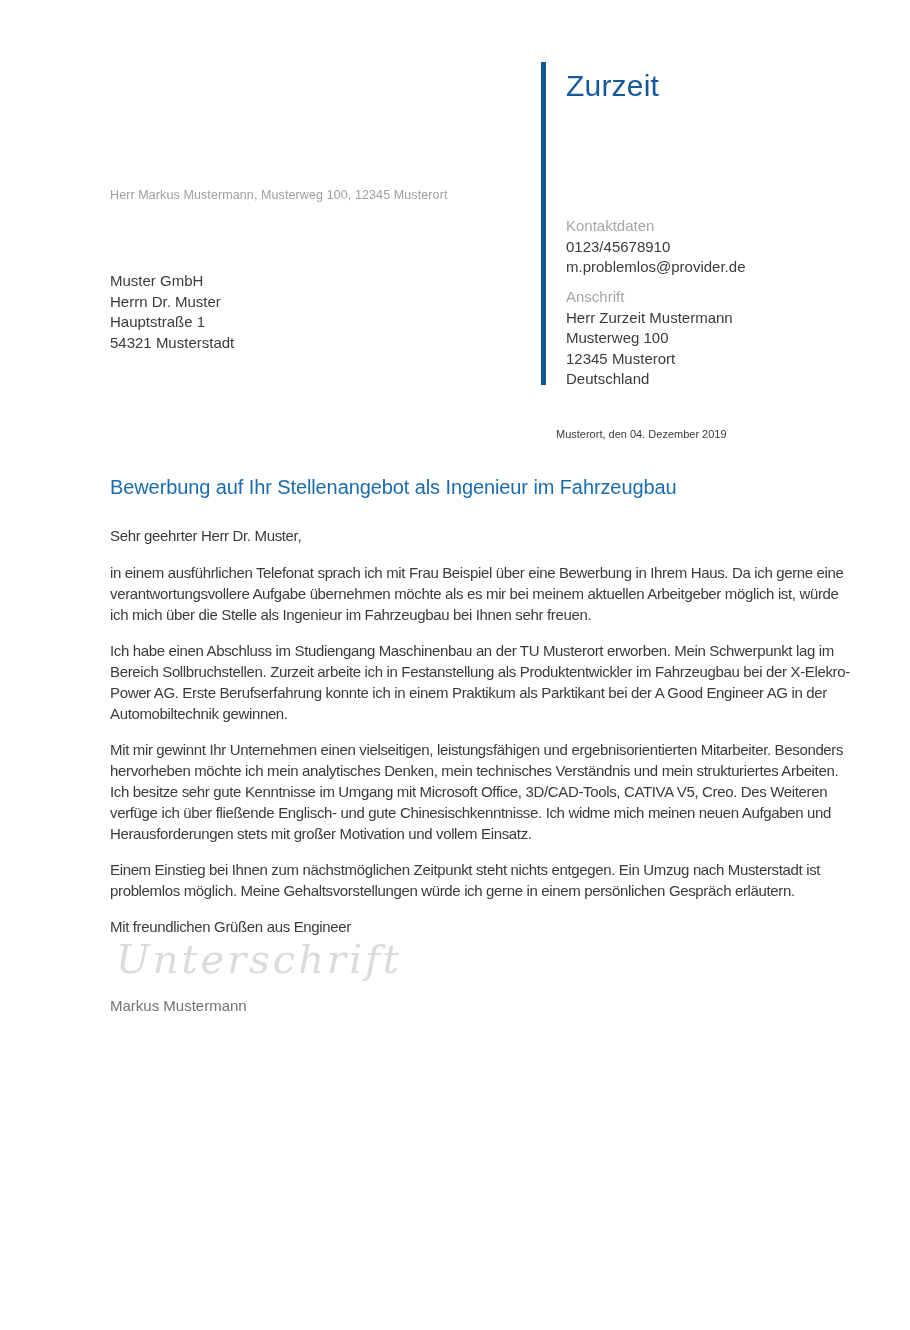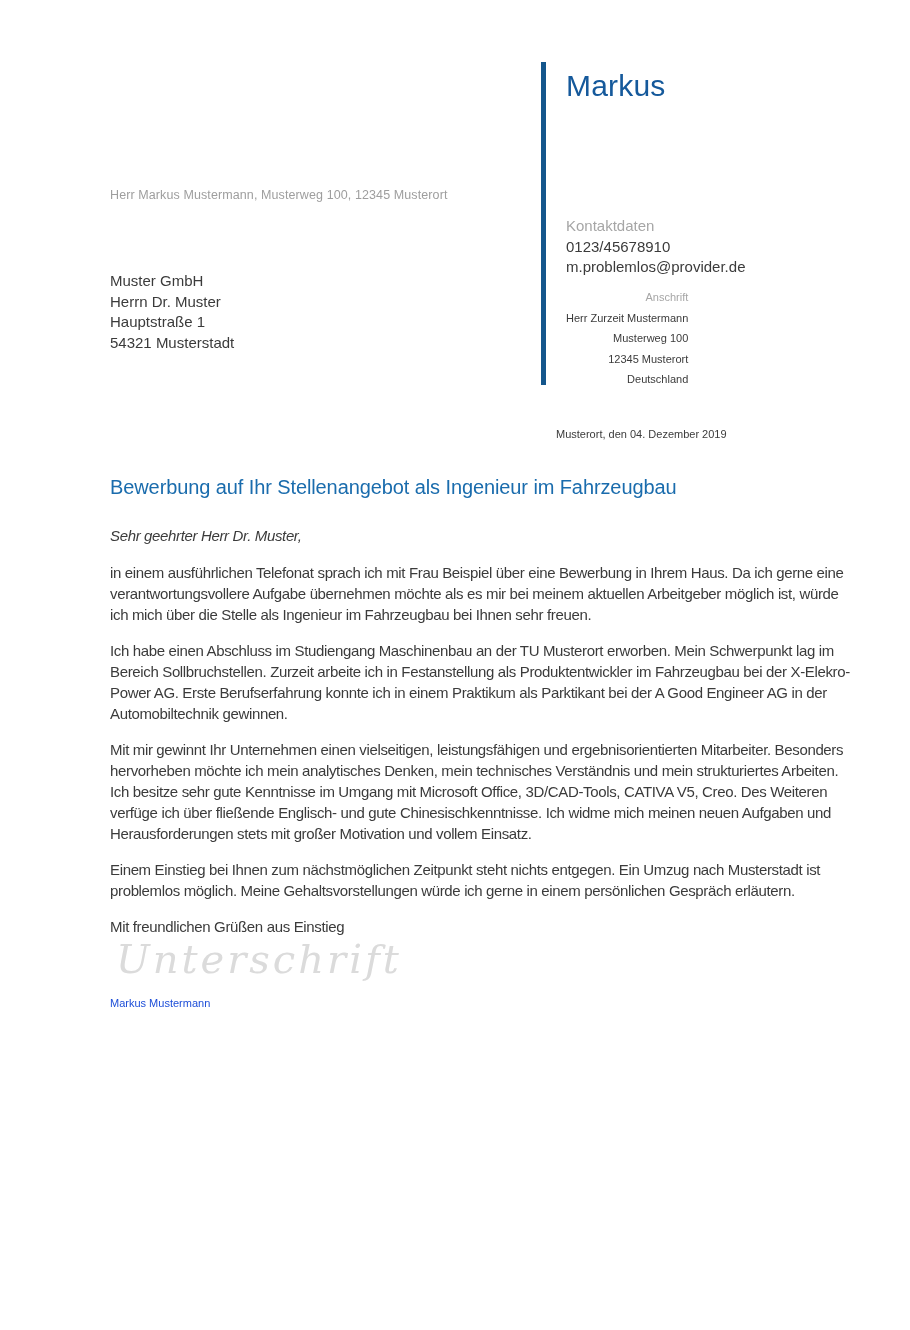--- a/index.html
+++ b/index.html
@@ -52,23 +52,22 @@
   .contact-block {
     position: absolute;
     left: 566px; top: 199px;
     font-size: 15px;
     line-height: 20.5px;
     margin-top: 17px;
   }
   .address-block {
     position: absolute;
     left: 566px; top: 287px;
-    font-size: 11px;
+    font-size: 15px;
     line-height: 20.5px;
-    text-align: right;
   }
   .block-label { color: #a6a6a6; }
 
   .date-line {
     position: absolute;
     left: 544px; top: 428px;
     font-size: 11px;
     margin-left: 12px;
   }
 
@@ -84,47 +83,47 @@
   .letter-body {
     position: absolute;
     left: 110px; top: 525px;
     width: 740px;
     font-size: 15px;
     line-height: 21px;
     letter-spacing: -0.35px;
     color: #3b3b3b;
   }
   .letter-body p { margin: 0 0 15px 0; }
-  .letter-body p.salutation { margin-bottom: 16px; font-style: italic; }
+  .letter-body p.salutation { margin-bottom: 16px; }
 
   .signature-script {
     position: absolute;
     left: 116px; top: 936px;
     font-family: "DejaVu Serif", serif;
     font-style: italic;
     font-size: 40px;
     letter-spacing: 3px;
     color: #dbdbdb;
   }
   .signature-name {
     position: absolute;
     left: 110px; top: 997px;
-    font-size: 11px;
-    color: #1d4ed8;
+    font-size: 15px;
+    color: #737373;
   }
 </style>
 </head>
 <body>
 
 <div class="page" style="--accent: #14568C; --accent-name: #15599B; --accent-subject: #1A6CAD;">
 
   <div class="accent-bar"></div>
 
   <div class="applicant-name">
-    <div>Markus</div>
+    <div>Zurzeit</div>
   </div>
 
   <div class="sender-line">Herr Markus Mustermann, Musterweg 100, 12345 Musterort</div>
 
   <div class="recipient">
     <div>Muster GmbH</div>
     <div>Herrn Dr. Muster</div>
     <div>Hauptstraße 1</div>
     <div>54321 Musterstadt</div>
   </div>
@@ -146,19 +145,19 @@
   <div class="date-line">Musterort, den 04. Dezember 2019</div>
 
   <div class="subject">Bewerbung auf Ihr Stellenangebot als Ingenieur im Fahrzeugbau</div>
 
   <div class="letter-body">
     <p class="salutation">Sehr geehrter Herr Dr. Muster,</p>
     <p>in einem ausführlichen Telefonat sprach ich mit Frau Beispiel über eine Bewerbung in Ihrem Haus. Da ich gerne eine verantwortungsvollere Aufgabe übernehmen möchte als es mir bei meinem aktuellen Arbeitgeber möglich ist, würde ich mich über die Stelle als Ingenieur im Fahrzeugbau bei Ihnen sehr freuen.</p>
     <p>Ich habe einen Abschluss im Studiengang Maschinenbau an der TU Musterort erworben. Mein Schwerpunkt lag im Bereich Sollbruchstellen. Zurzeit arbeite ich in Festanstellung als Produktentwickler im Fahrzeugbau bei der X-Elekro-Power AG. Erste Berufserfahrung konnte ich in einem Praktikum als Parktikant bei der A Good Engineer AG in der Automobiltechnik gewinnen.</p>
     <p>Mit mir gewinnt Ihr Unternehmen einen vielseitigen, leistungsfähigen und ergebnisorientierten Mitarbeiter. Besonders hervorheben möchte ich mein analytisches Denken, mein technisches Verständnis und mein strukturiertes Arbeiten. Ich besitze sehr gute Kenntnisse im Umgang mit Microsoft Office, 3D/CAD-Tools, CATIVA V5, Creo. Des Weiteren verfüge ich über fließende Englisch- und gute Chinesischkenntnisse. Ich widme mich meinen neuen Aufgaben und Herausforderungen stets mit großer Motivation und vollem Einsatz.</p>
     <p>Einem Einstieg bei Ihnen zum nächstmöglichen Zeitpunkt steht nichts entgegen. Ein Umzug nach Musterstadt ist problemlos möglich. Meine Gehaltsvorstellungen würde ich gerne in einem persönlichen Gespräch erläutern.</p>
-    <p>Mit freundlichen Grüßen aus Einstieg</p>
+    <p>Mit freundlichen Grüßen aus Engineer</p>
   </div>
 
   <div class="signature-script">Unterschrift</div>
   <div class="signature-name">Markus Mustermann</div>
 
 </div>
 
 </body></html>

